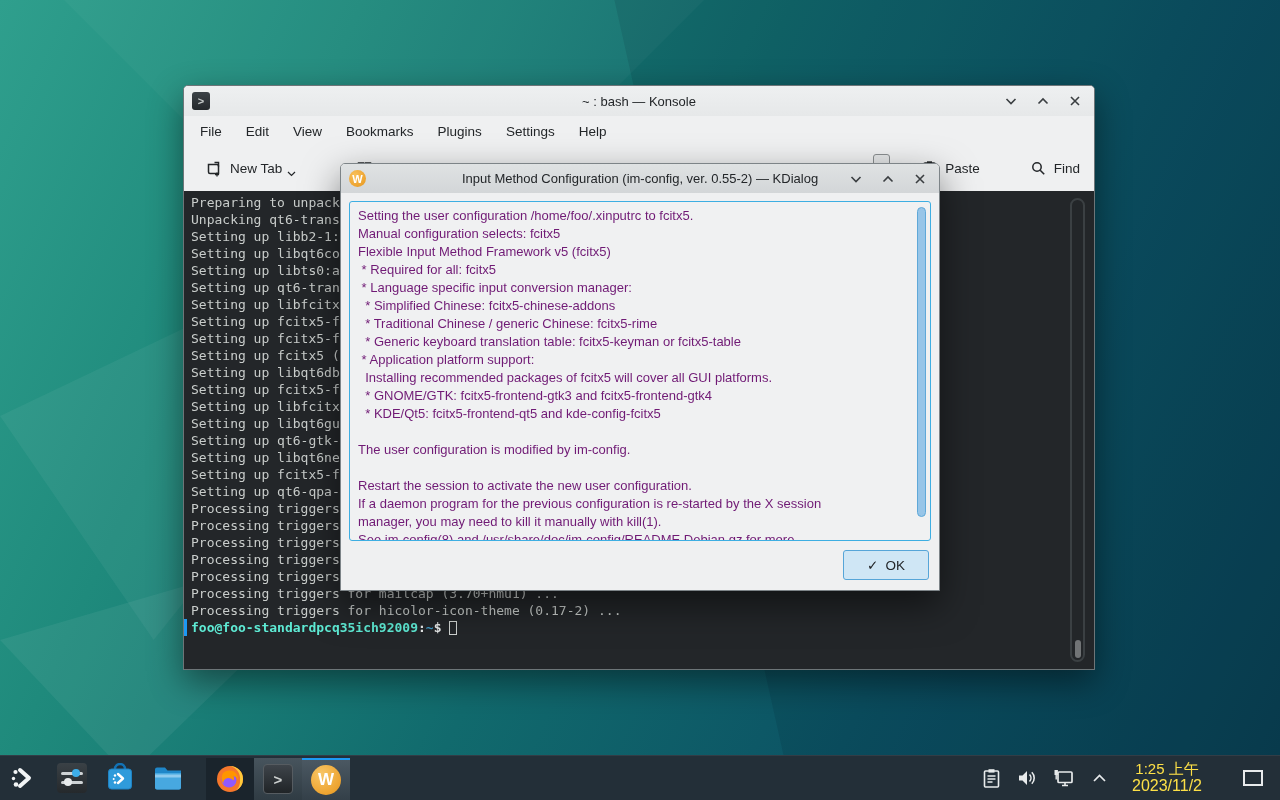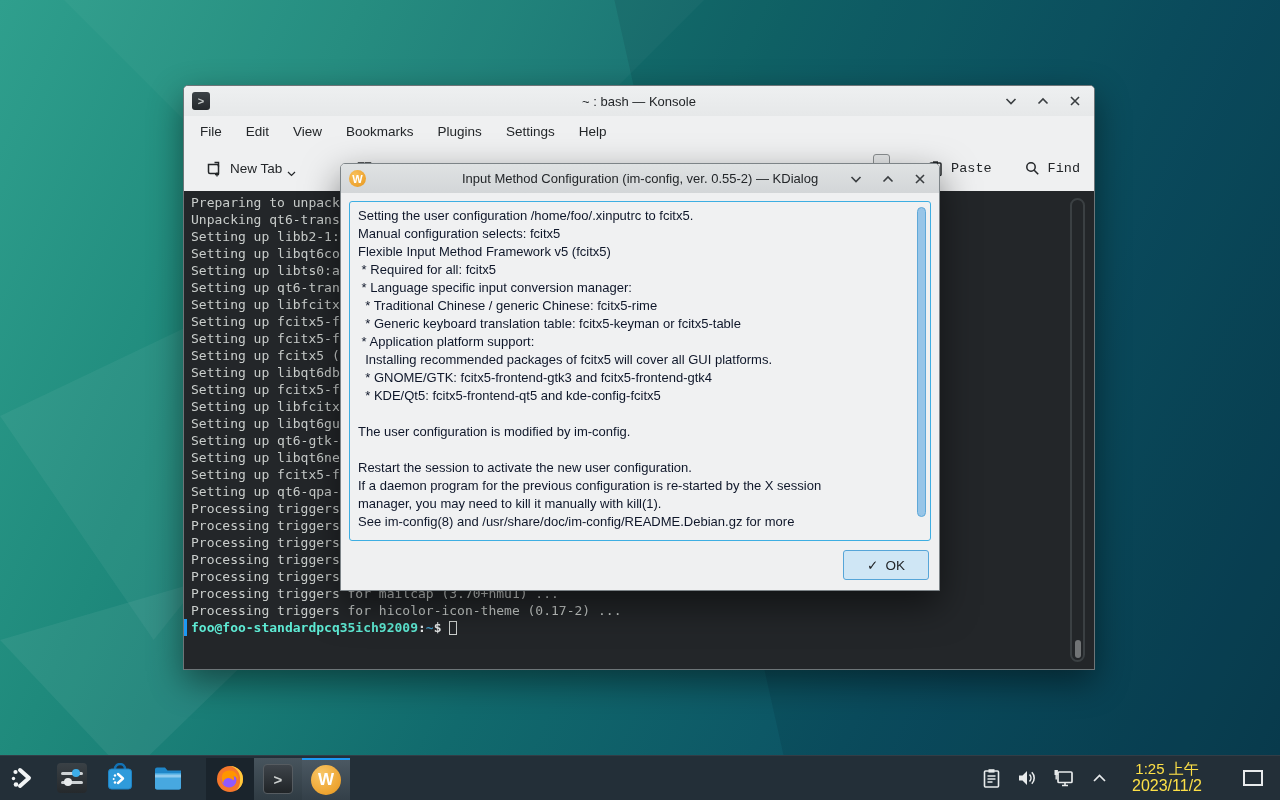--- a/index.html
+++ b/index.html
@@ -30,21 +30,21 @@
   .konsole .titlebar { height:30px; background:linear-gradient(#eef0f1,#e6e8e9); }
   .konsole-app-icon { width:18px; height:18px; margin-left:8px; background:linear-gradient(#3c4247,#24282b);
     border-radius:3px; display:flex; align-items:center; justify-content:center;
     color:#c8cccb; font-size:11px; font-weight:bold; z-index:2; }
   .menubar { height:30px; display:flex; align-items:center; padding-left:4px; background:#eff0f1; }
   .menu-item { padding:4px 12px; font-size:13.5px; color:#232629; }
   .toolbar { height:45px; display:flex; align-items:center; padding:0 10px 0 18px; background:#eff0f1; position:relative; }
   .tool-btn { display:flex; align-items:center; gap:7px; font-size:13.5px; color:#232629; padding:6px 4px; }
   .tool-btn svg { display:block; }
   .chev-mini { margin-left:-2px; margin-top:10px; }
-  .toolbar-right { margin-left:auto; display:flex; align-items:flex-end; gap:24px;font-family:Liberation Mono, monospace; }
+  .toolbar-right { margin-left:auto; display:flex; align-items:flex-end; gap:42px; }
   .hamburger-frag { position:absolute; left:689px; top:8px; width:17px; height:20px;
     border:1.5px solid #8a8e90; border-radius:3px; background:#e4e6e7; }
 
   .terminal { position:absolute; left:0; right:0; top:105px; bottom:0; background:#232629;
     font-family:"DejaVu Sans Mono","Liberation Mono",monospace; font-size:13px; line-height:17px;
     color:#c9cdcb; padding:3px 0 0 7px; overflow:hidden; }
   .term-line { white-space:pre; height:17px; }
   .prompt-line { white-space:pre; height:17px; border-left:3px solid #1d99f3; padding-left:4px; margin-left:-7px; display:flex; align-items:center; }
   .p-green { color:#5eead4; font-weight:bold; }
   .p-white { color:#e8eaea; font-weight:bold; }
@@ -56,21 +56,21 @@
 
   
   .kdialog { left:340px; top:163px; width:600px; height:428px; background:#eff0f1;
     box-shadow:0 14px 36px rgba(0,0,0,0.5); border-color:#7d8488; }
   .kdialog .titlebar { height:29px; background:linear-gradient(#dfe2e3,#d3d6d8); }
   .kdialog-app-icon { width:17px; height:17px; margin-left:8px; border-radius:50%;
     background:radial-gradient(circle at 35% 30%, #f8c05a, #eda32f 70%, #d98f1f);
     display:flex; align-items:center; justify-content:center; color:#fff; font-size:11px; font-weight:bold; z-index:2; }
   .textview { position:absolute; left:8px; top:37px; width:582px; height:340px;
     border:1px solid #3daee2; border-radius:3px; background:#f0f1f2; overflow:hidden; padding:5px 24px 0 8px; }
-  .tv-line { white-space:pre; height:18px; font-size:13px; color:#0f172a; line-height:18px; }
+  .tv-line { white-space:pre; height:18px; font-size:13px; color:#701a75; line-height:18px; }
   .tv-scrollbar { position:absolute; top:5px; right:4px; width:9px; height:310px;
     background:#97c5e8; border:1px solid #5fa8d8; border-radius:5px; }
   .button-row { position:absolute; left:0; right:0; bottom:0; height:50px; display:flex;
     align-items:center; justify-content:flex-end; padding-right:10px; }
   .ok-button { display:flex; align-items:center; justify-content:center; gap:7px; width:86px; height:30px;
     background:#cfe6f5; border:1px solid #56a5d8; border-radius:3px; font-size:13.5px; color:#232629; }
 
   
   .taskbar { position:absolute; left:0; bottom:0; width:1280px; height:45px; background:#232f38;
     border-top:1px solid rgba(255,255,255,0.07); display:flex; align-items:center; z-index:50; }
@@ -276,20 +276,21 @@
         <div class="tv-line">Setting the user configuration /home/foo/.xinputrc to fcitx5.</div>
 
         <div class="tv-line">Manual configuration selects: fcitx5</div>
 
         <div class="tv-line">Flexible Input Method Framework v5 (fcitx5)</div>
 
         <div class="tv-line"> * Required for all: fcitx5</div>
 
         <div class="tv-line"> * Language specific input conversion manager:</div>
 
+        <div class="tv-line">  * Simplified Chinese: fcitx5-chinese-addons</div>
 
         <div class="tv-line">  * Traditional Chinese / generic Chinese: fcitx5-rime</div>
 
         <div class="tv-line">  * Generic keyboard translation table: fcitx5-keyman or fcitx5-table</div>
 
         <div class="tv-line"> * Application platform support:</div>
 
         <div class="tv-line">  Installing recommended packages of fcitx5 will cover all GUI platforms.</div>
 
         <div class="tv-line">  * GNOME/GTK: fcitx5-frontend-gtk3 and fcitx5-frontend-gtk4</div>

